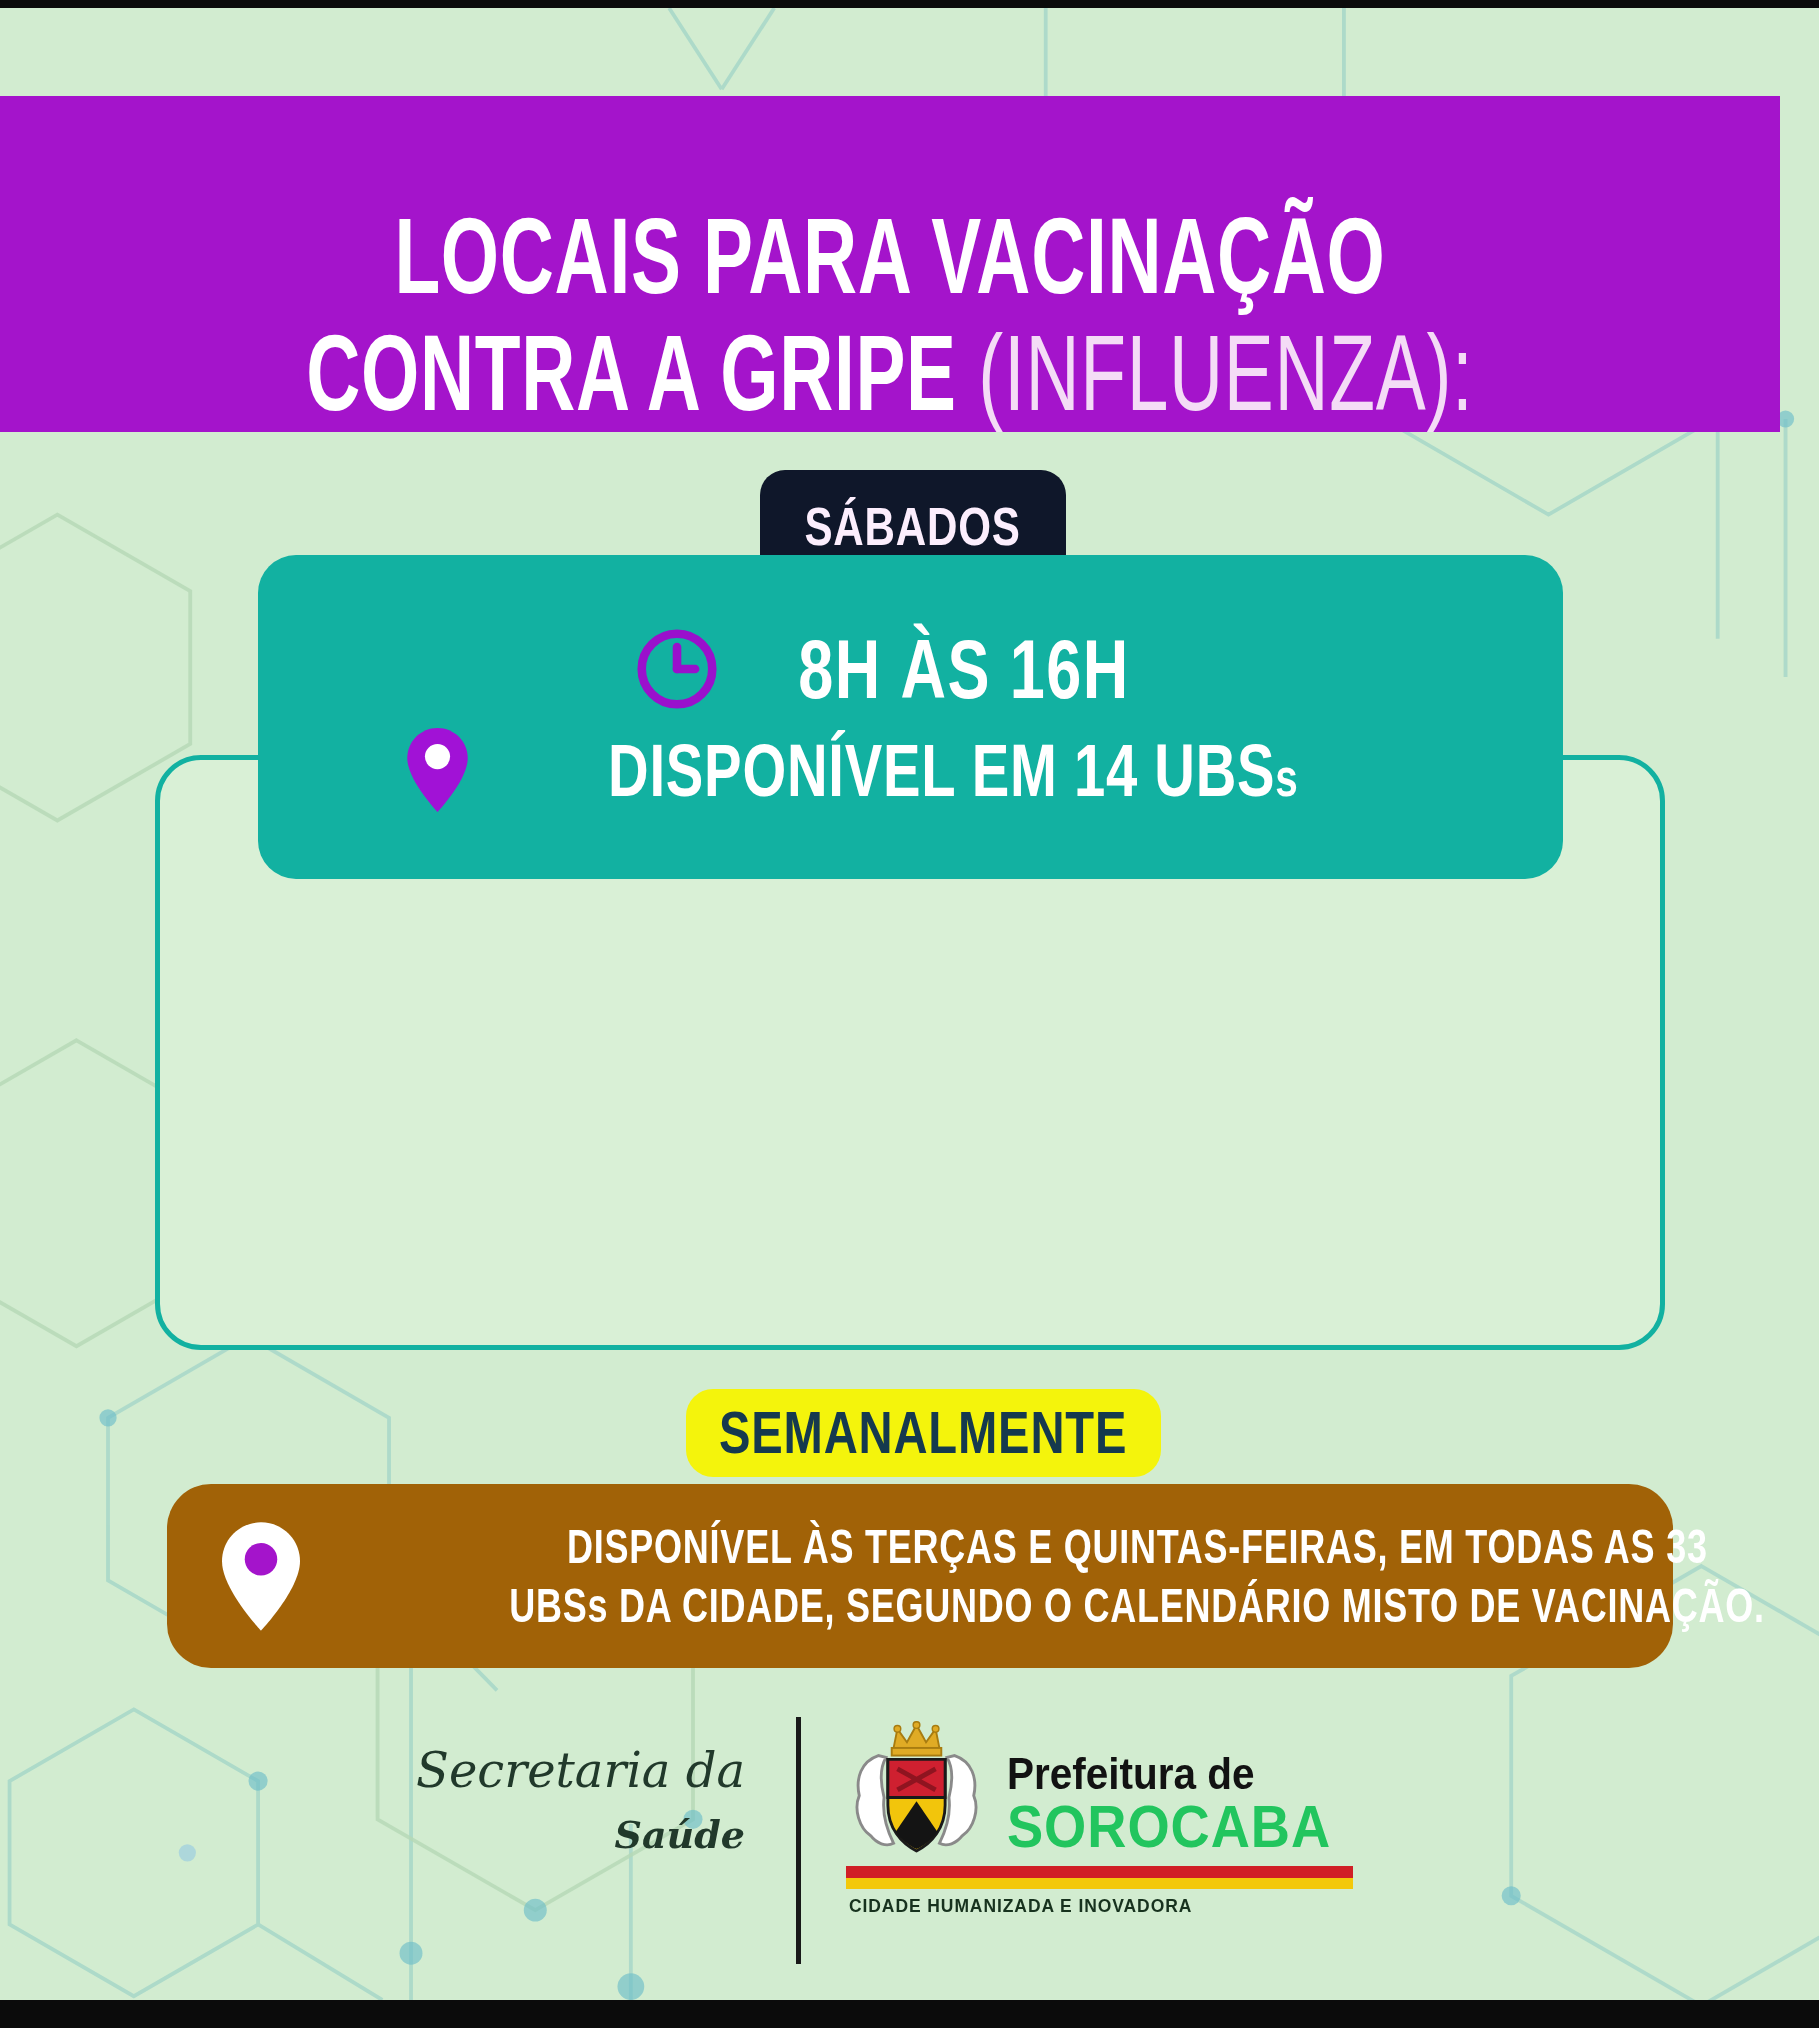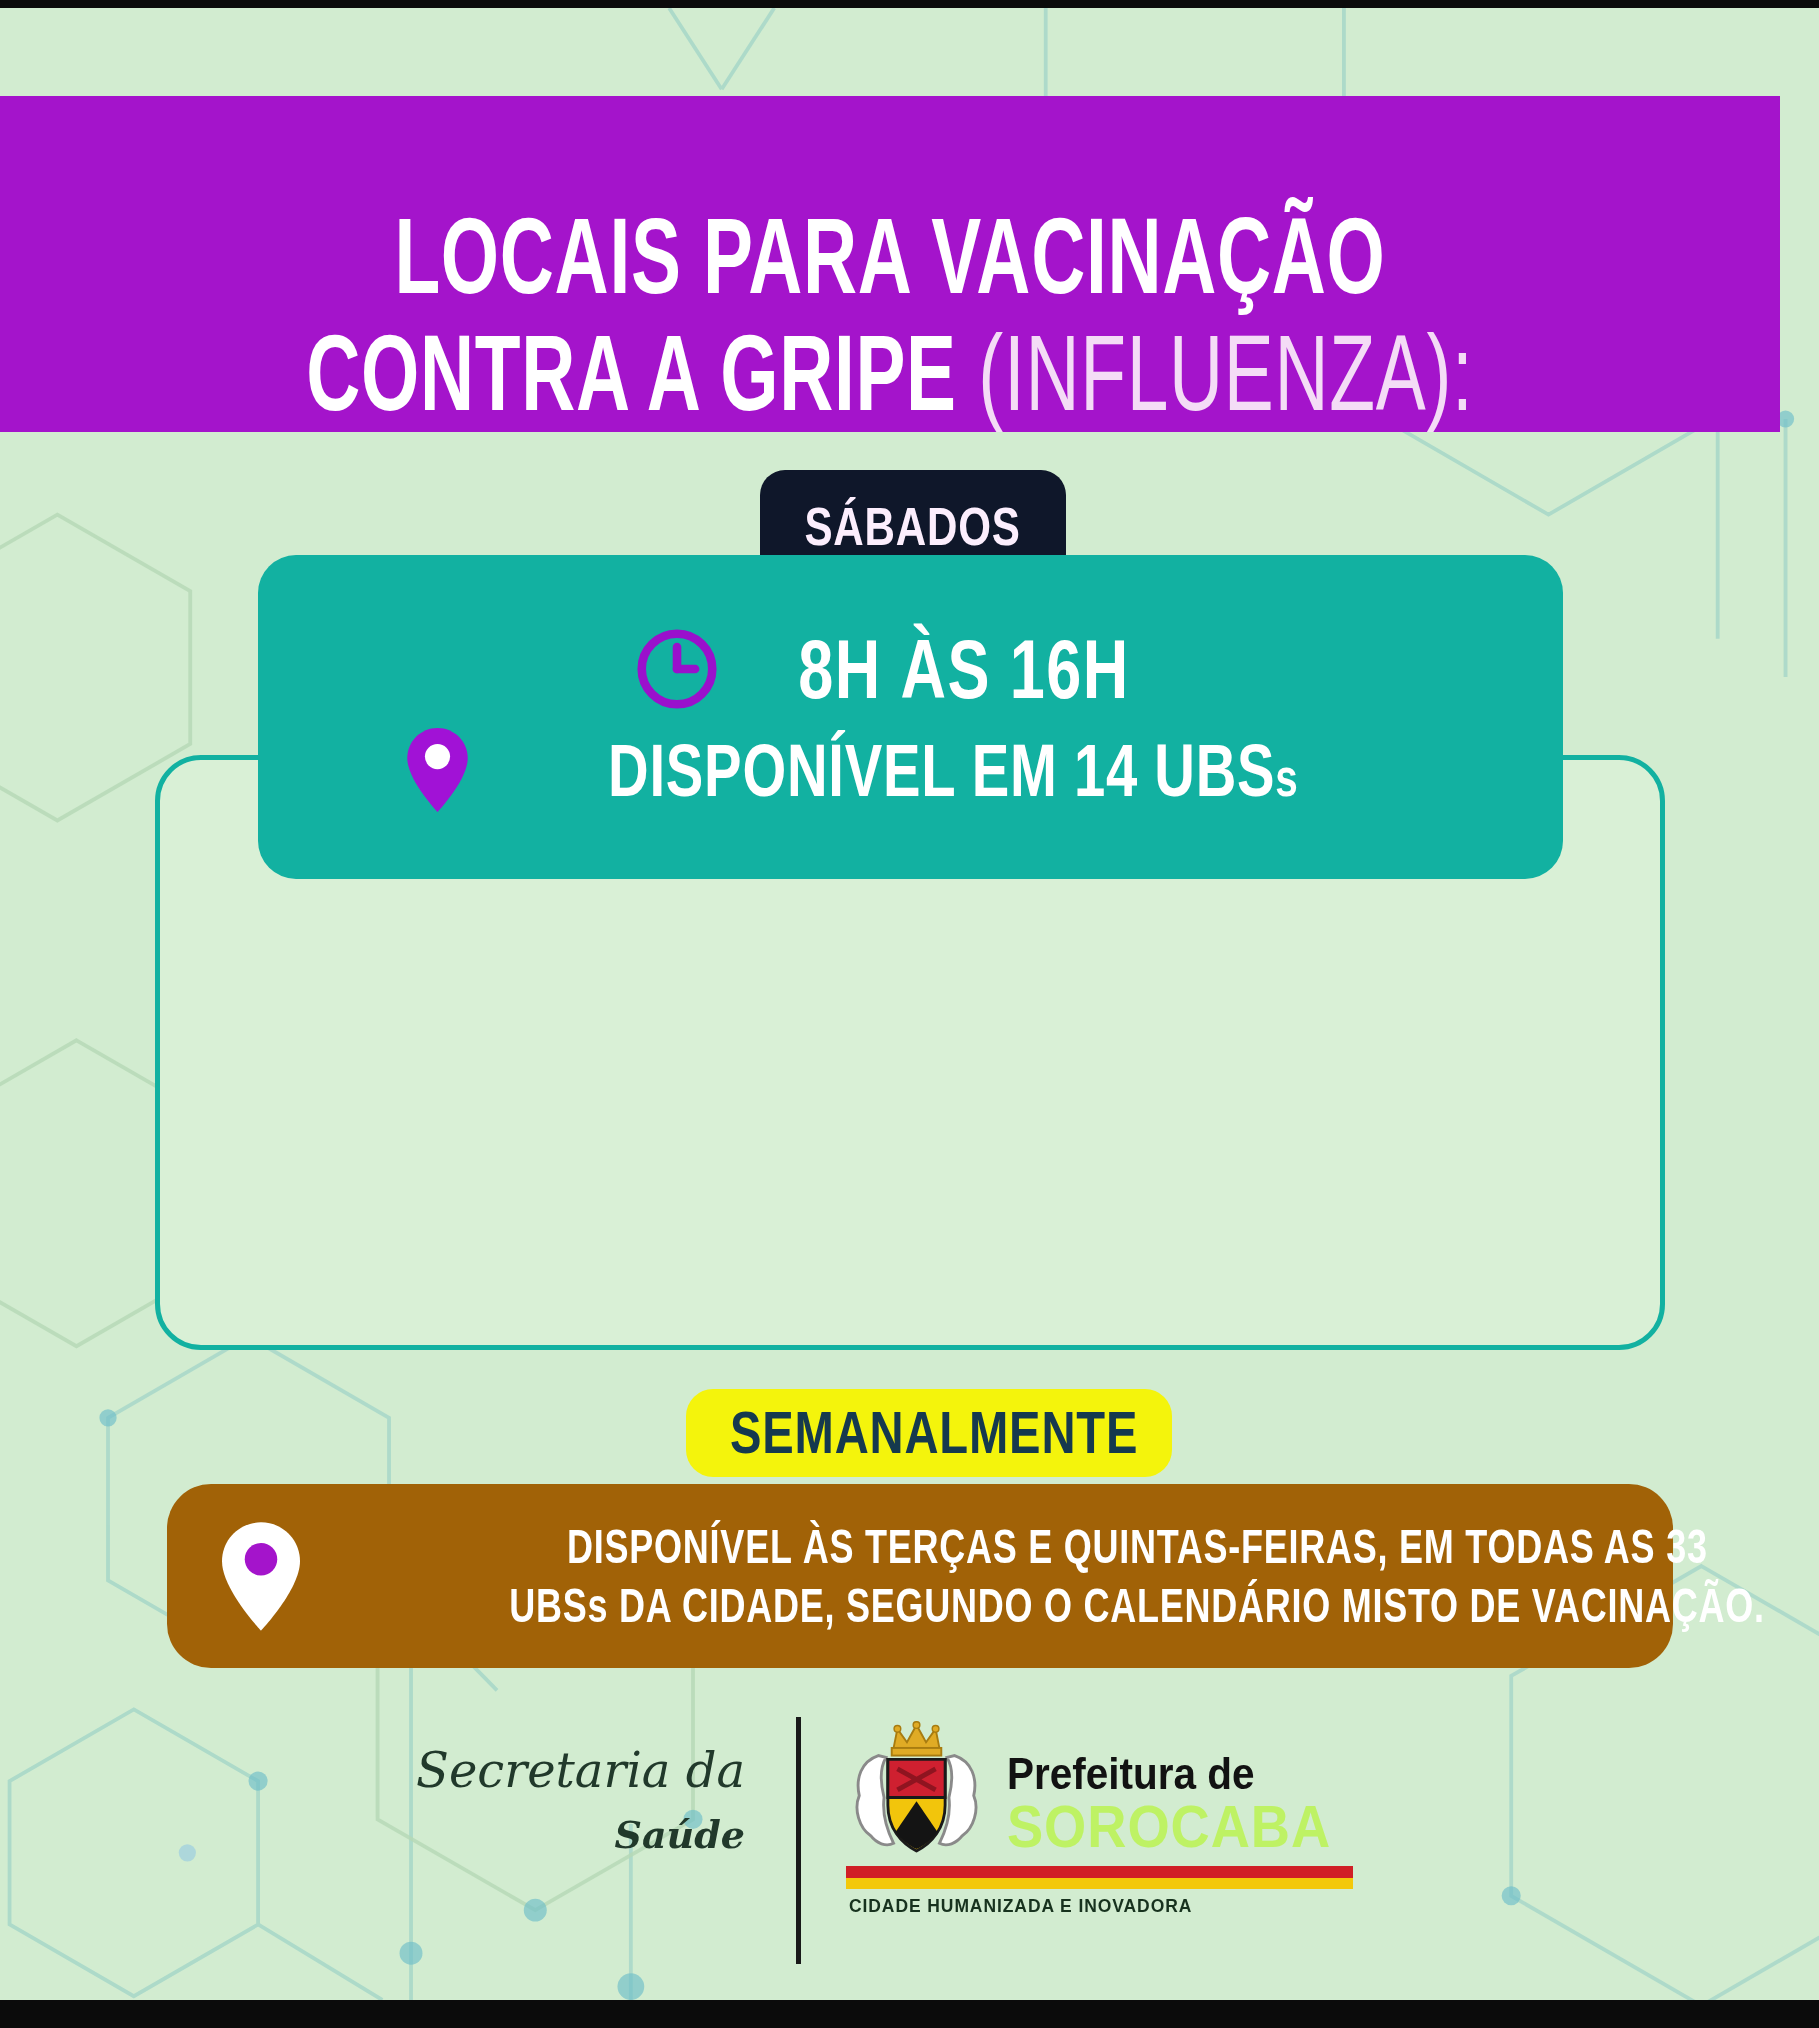--- a/index.html
+++ b/index.html
@@ -66,21 +66,21 @@
   .ubs-col{position:absolute;list-style:none;margin:0;padding:0;}
   .ubs-col.c1{left:344px;top:847px;}
   .ubs-col.c2{left:942px;top:847px;}
   .ubs-item{height:65px;display:flex;align-items:center;gap:19px;}
   .ubs-item .label{font-size:46px;font-weight:700;color:#1c3a50;}
 
   
   .weekly-badge{
     position:absolute;left:686px;top:1389px;width:475px;height:88px;
     background:#f4f40c;border-radius:27px;
-    display:flex;justify-content:center;align-items:center;z-index:2;padding-left:11px;
+    display:flex;justify-content:center;align-items:center;z-index:2;
   }
   .weekly-badge span{font-size:59px;font-weight:700;color:#15394e;letter-spacing:1px;}
 
   
   .weekly-box{
     position:absolute;left:167px;top:1484px;width:1506px;height:184px;
     background:#a16207;border-radius:44px;
     display:flex;align-items:center;z-index:1;
   }
   .weekly-pin{margin-left:55px;flex:0 0 auto;}
@@ -92,21 +92,21 @@
     position:absolute;left:401px;top:1740px;width:344px;text-align:right;
     color:#21392b;font-family:"DejaVu Serif", serif;font-style:italic;
   }
   .dept .d1{font-size:48px;line-height:61px;}
   .dept .d2{font-size:38px;line-height:67px;font-weight:700;}
   .footer-divider{
     position:absolute;left:796px;top:1717px;width:4.8px;height:247px;background:#191919;
   }
   .coat{position:absolute;left:844px;top:1721px;}
   .org-prefix{position:absolute;left:1007px;top:1749px;font-size:44px;font-weight:700;color:#121212;}
-  .org-name{position:absolute;left:1007px;top:1793px;font-size:59px;font-weight:800;color:#bef264;letter-spacing:1px;text-decoration:underline;}
+  .org-name{position:absolute;left:1007px;top:1793px;font-size:59px;font-weight:800;color:#22c55e;letter-spacing:1px;text-decoration:underline;}
   .org-bar{position:absolute;left:846px;top:1866px;width:507px;height:23px;}
   .org-bar .r{height:11.5px;background:#d01f26;}
   .org-bar .y{height:11.5px;background:#f3c80a;}
   .slogan{position:absolute;left:849px;top:1895px;font-size:19px;font-weight:700;color:#17321e;letter-spacing:1px;}
 </style>
 </head>
 <body>
 
 <div class="poster">
   <div class="canvas">

